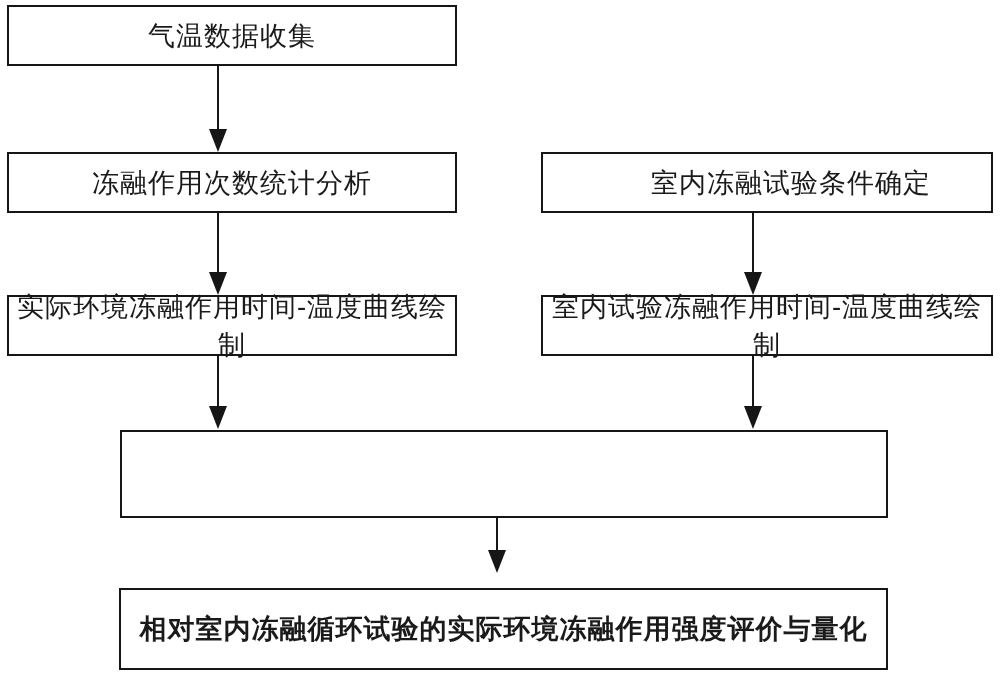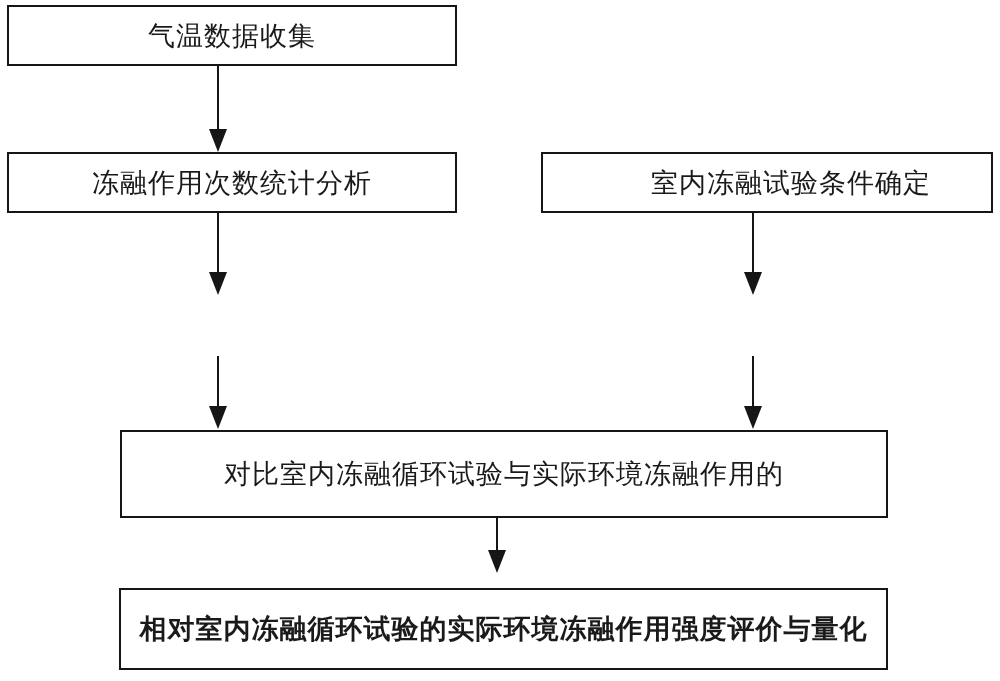--- a/index.html
+++ b/index.html
@@ -68,24 +68,29 @@
   </div>
 
   <div class="node" style="left:7px; top:152px; width:450px; height:61px;">
     <span>冻融作用次数统计分析</span>
   </div>
 
   <div class="node" style="left:541px; top:152px; width:452px; height:61px;padding-left:48px;">
     <span>室内冻融试验条件确定</span>
   </div>
 
+  <div class="node" style="left:7px; top:295px; width:450px; height:61px;">
+    <span>实际环境冻融作用时间-温度曲线绘制</span>
+  </div>
 
+  <div class="node" style="left:541px; top:295px; width:452px; height:61px;">
+    <span>室内试验冻融作用时间-温度曲线绘制</span>
+  </div>
 
   <div class="node" style="left:120px; top:430px; width:768px; height:88px;">
-    <span>对比室内冻融循环试验与实际环境冻融作用的</span>
   </div>
 
   <div class="node bold" style="left:119px; top:588px; width:769px; height:82px;">
     <span>相对室内冻融循环试验的实际环境冻融作用强度评价与量化</span>
   </div>
 
   <div class="arrow" style="left:209px; top:66px; height:86px;">
     <div class="line"></div>
     <div class="head"></div>
   </div>

